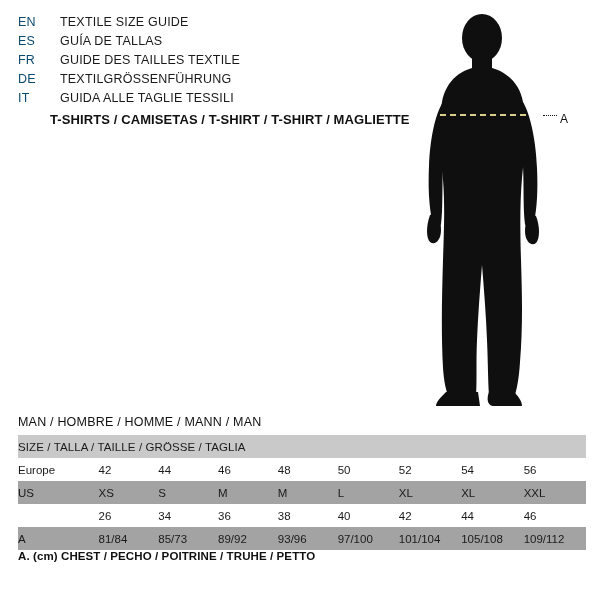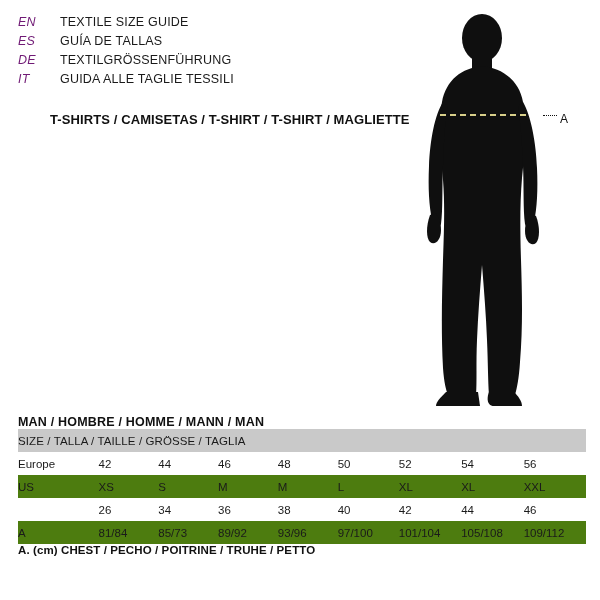--- a/index.html
+++ b/index.html
@@ -31,22 +31,21 @@
   .legend-row {
     display: flex;
     align-items: baseline;
     height: 19px;
     font-size: 12.5px;
     letter-spacing: 0.2px;
   }
   .legend-code {
     width: 42px;
     flex: 0 0 42px;
-    color: #701a75;
-    font-style: italic;
+    color: #0c4a6e;
   }
   .legend-text {
     color: #1a1a1a;
     white-space: nowrap;
   }
 
   
   .garment {
     position: absolute;
     left: 15px;
@@ -92,44 +91,44 @@
 
   
   .table-section {
     position: absolute;
     left: 18px;
     top: 415px;
     width: 568px;
   }
   .man-title {
     font-size: 12.5px;
-    font-weight: bold;
+    font-weight: normal;
     letter-spacing: 0.2px;
-    margin-bottom: 0;
+    margin-bottom: 6px;
     color: #111;
   }
   table.size-table {
     border-collapse: collapse;
     width: 568px;
     font-size: 11.5px;
   }
   table.size-table td {
     padding: 3px 0 3px 0;
     height: 17px;
     vertical-align: middle;
     color: #1a1a1a;
   }
   table.size-table tr.header-row td {
     background: #c9c9c9;
     font-size: 11.5px;
     letter-spacing: 0.1px;
     margin-top: 48px;
   }
   table.size-table tr.shade td {
-    background: #4d7c0f;
+    background: #a3a3a3;
   }
   table.size-table tr.plain td {
     background: #ffffff;
   }
   td.label-cell {
     width: 92px;
     padding-left: 2px;
   }
   td.val-cell {
     width: 68px;
@@ -148,20 +147,24 @@
 <div class="page">
 
   <div class="legend">
     <div class="legend-row">
       <span class="legend-code">EN</span>
       <span class="legend-text">TEXTILE SIZE GUIDE</span>
     </div>
     <div class="legend-row">
       <span class="legend-code">ES</span>
       <span class="legend-text">GUÍA DE TALLAS</span>
+    </div>
+    <div class="legend-row">
+      <span class="legend-code">FR</span>
+      <span class="legend-text">GUIDE DES TAILLES TEXTILE</span>
     </div>
     <div class="legend-row">
       <span class="legend-code">DE</span>
       <span class="legend-text">TEXTILGRÖSSENFÜHRUNG</span>
     </div>
     <div class="legend-row">
       <span class="legend-code">IT</span>
       <span class="legend-text">GUIDA ALLE TAGLIE TESSILI</span>
     </div>
   </div>

